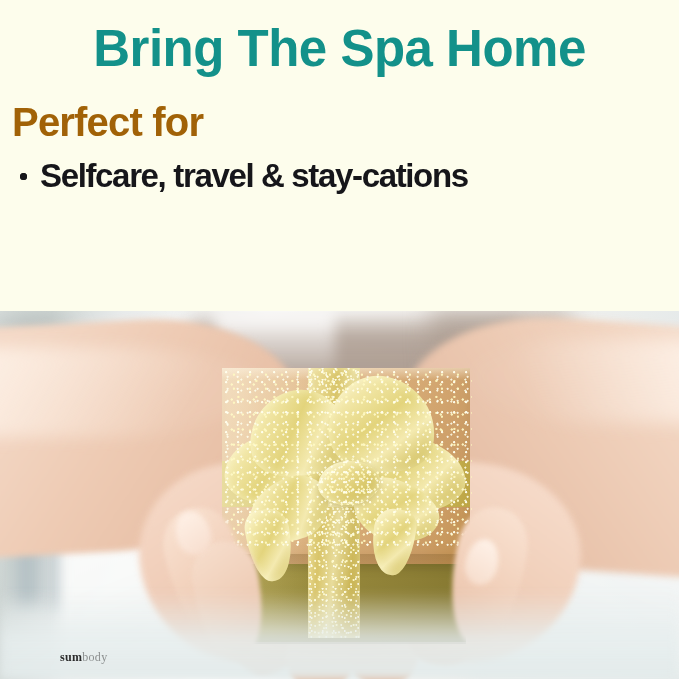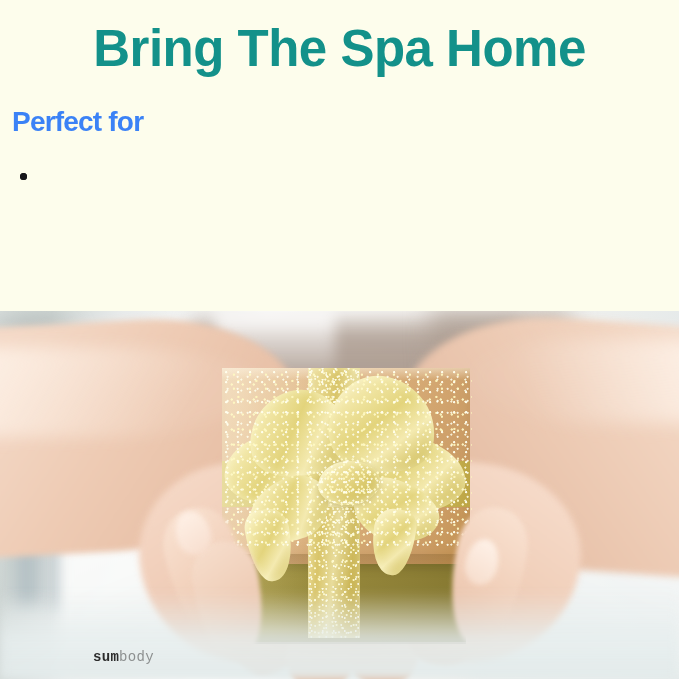--- a/index.html
+++ b/index.html
@@ -41,24 +41,24 @@
     letter-spacing: -0.5px;
     color: #13918a;
     white-space: nowrap;
   }
   #subhead {
     position: absolute;
     left: 12px;
     top: 99px;
     font-family: "Liberation Sans", sans-serif;
     font-weight: bold;
-    font-size: 28px;
+    font-size: 40px;
     line-height: 46px;
     letter-spacing: -0.8px;
-    color: #3b82f6;
+    color: #a16207;
     white-space: nowrap;
   }
   #bullets {
     position: absolute;
     left: 14px;
     top: 152px;
     width: 665px;
     margin: 0;
     padding: 0;
     list-style: none;
@@ -420,24 +420,24 @@
     position: absolute;
     background: radial-gradient(ellipse at 50% 50%, rgba(150,122,36,0.30), rgba(150,122,36,0) 70%);
     filter: blur(5px);
   }
   #shade-ul { left: 288px; top: 132px; width: 70px; height: 36px; }
   #shade-ur { left: 340px; top: 138px; width: 66px; height: 34px; }
 
   
   #logo {
     position: absolute;
-    left: 93px;
+    left: 60px;
     top: 647px;
-    font-family: Liberation Mono, monospace;
-    font-size: 14px;
+    font-family: Liberation Serif, serif;
+    font-size: 12px;
     letter-spacing: 0.3px;
     line-height: 20px;
     white-space: nowrap;
   }
   #logo .sum  { color: #2c2c2c; font-weight: 600; }
   #logo .body { color: #8d9090; font-weight: 400; }
 </style>
 </head>
 <body>
 
@@ -448,20 +448,21 @@
     <div id="headline">Bring The Spa Home</div>
 
     <div id="subhead">Perfect for</div>
 
     <ul id="bullets">
       <li>
         <span class="dot"></span>
       </li>
       <li>
         <span class="dot"></span>
+        <span>Selfcare, travel &amp; stay-cations</span>
       </li>
     </ul>
   </div>
 
   <div id="photo">
 
     <div class="layer" id="bg-base"></div>
     <div class="layer" id="bg-darkleft"></div>
     <div class="layer" id="bg-wallband"></div>
     <div class="layer" id="bg-wall-right"></div>

